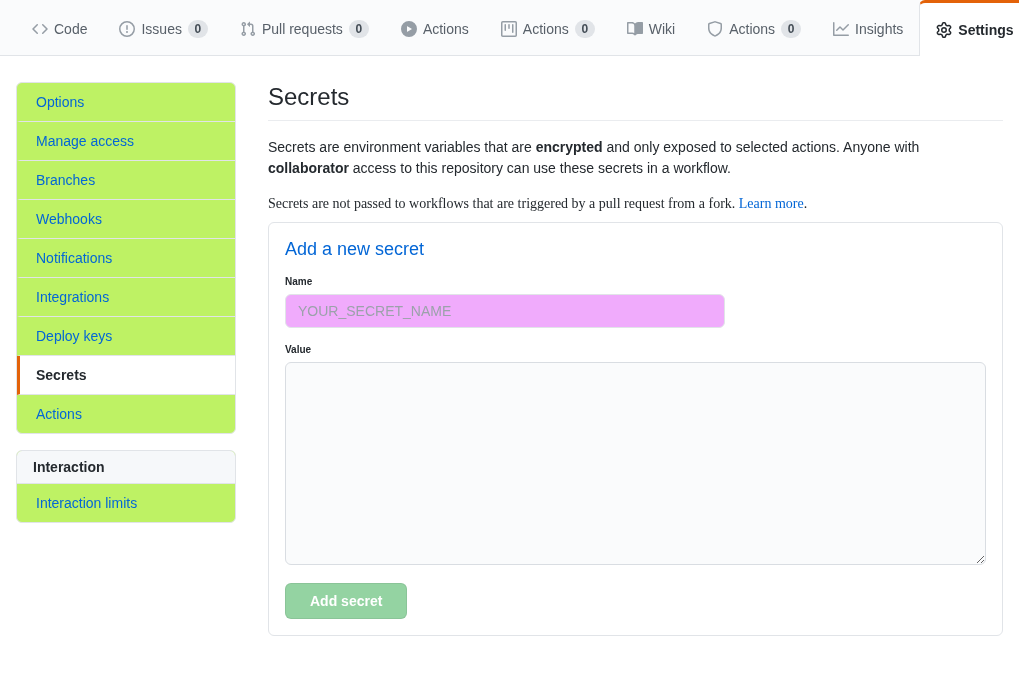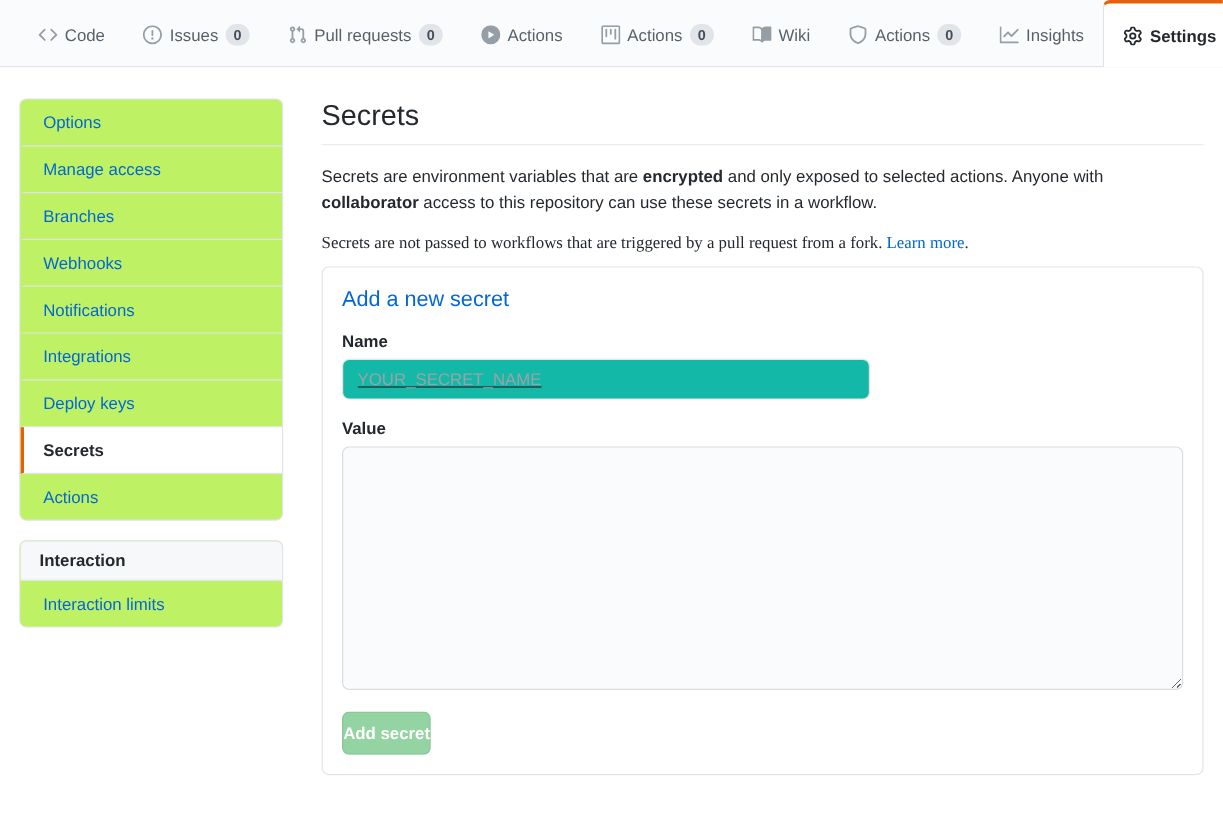--- a/index.html
+++ b/index.html
@@ -135,59 +135,58 @@
   }
   .box-header {
     padding: 16px 16px 0 16px;
   }
   .box-header .lnk { font-size: 18px; }
   .box-body { padding: 16px; }
 
   .form-group { margin-bottom: 16px; }
   .form-label {
     display: block;
-    font-size: 14px;
+    font-size: 10px;
     font-weight: 600;
     color: #24292e;
     margin-bottom: 7px;
   }
   .form-input {
     display: block;
     width: 440px;
     max-width: 100%;
     padding: 6px 12px;
     font-size: 14px;
     font-family: "Liberation Sans", sans-serif;
     line-height: 20px;
     color: #24292e;
-    background: #14b8a6;
+    background: #f0abfc;
     border: 1px solid #e1e4e8;
     border-radius: 6px;
     outline: none;
-    text-decoration: underline;
   }
   .form-input::placeholder { color: #9ba2aa; opacity: 1; }
   .form-textarea {
     display: block;
     width: 100%;
     height: 203px;
     padding: 8px 12px;
     font-size: 14px;
     font-family: "Liberation Sans", sans-serif;
     line-height: 20px;
     color: #24292e;
     background: #fafbfc;
     border: 1px solid #d9dde2;
     border-radius: 6px;
     outline: none;
     resize: vertical;
   }
   .btn-primary {
     display: inline-block;
-    padding: 7px 0;
+    padding: 7px 24px;
     font-size: 14px;
     font-weight: 600;
     font-family: "Liberation Sans", sans-serif;
     line-height: 20px;
     color: #ffffff;
     background: #94d3a2;
     border: 1px solid rgba(27,31,35,0.08);
     border-radius: 6px;
     cursor: default;
     margin-top: 2px;

